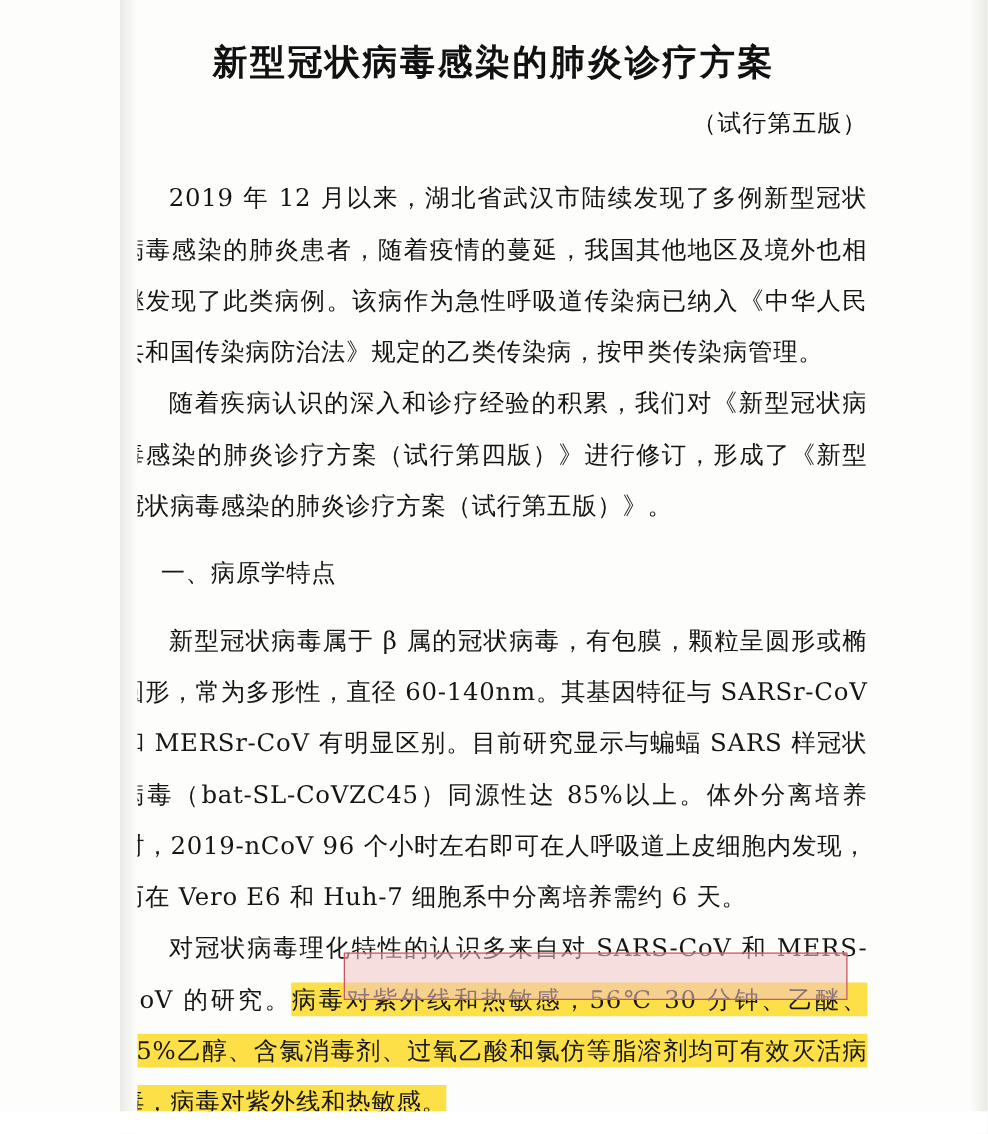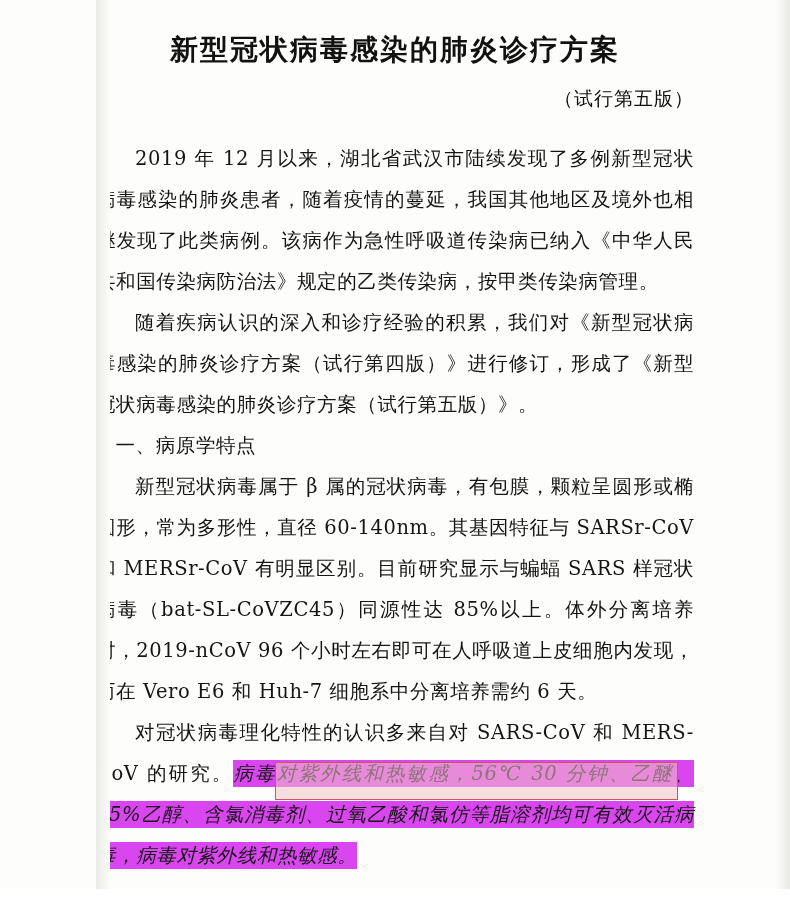--- a/index.html
+++ b/index.html
@@ -50,39 +50,38 @@
     text-justify: inter-ideograph;
     letter-spacing: 0.6px;
   }
   p.indent {
     text-indent: 2em;
   }
   .section-head {
     font-size: 19.5px;
     line-height: 41px;
     color: #151515;
-    margin: 0;
+    margin: 13px;
     text-indent: 1em;
     letter-spacing: 0.6px;
   }
   .highlight-region {
     position: absolute;
     left: 275px;
     top: 762px;
     width: 401px;
     height: 36px;
     border: 1px solid #c9595f;
     background: rgba(240,195,198,0.55);
     pointer-events: none;
   }
   .hl-row {
-    background: #d946ef;
+    background: #fde047;
     display: inline;
     padding: 2px 0;
-    font-style: italic;
   }
   .bottom-fade {
     position: absolute;
     left: 0;
     right: 0;
     bottom: 0;
     height: 18px;
     background: #ffffff;
   }
   .edge-left, .edge-right {

